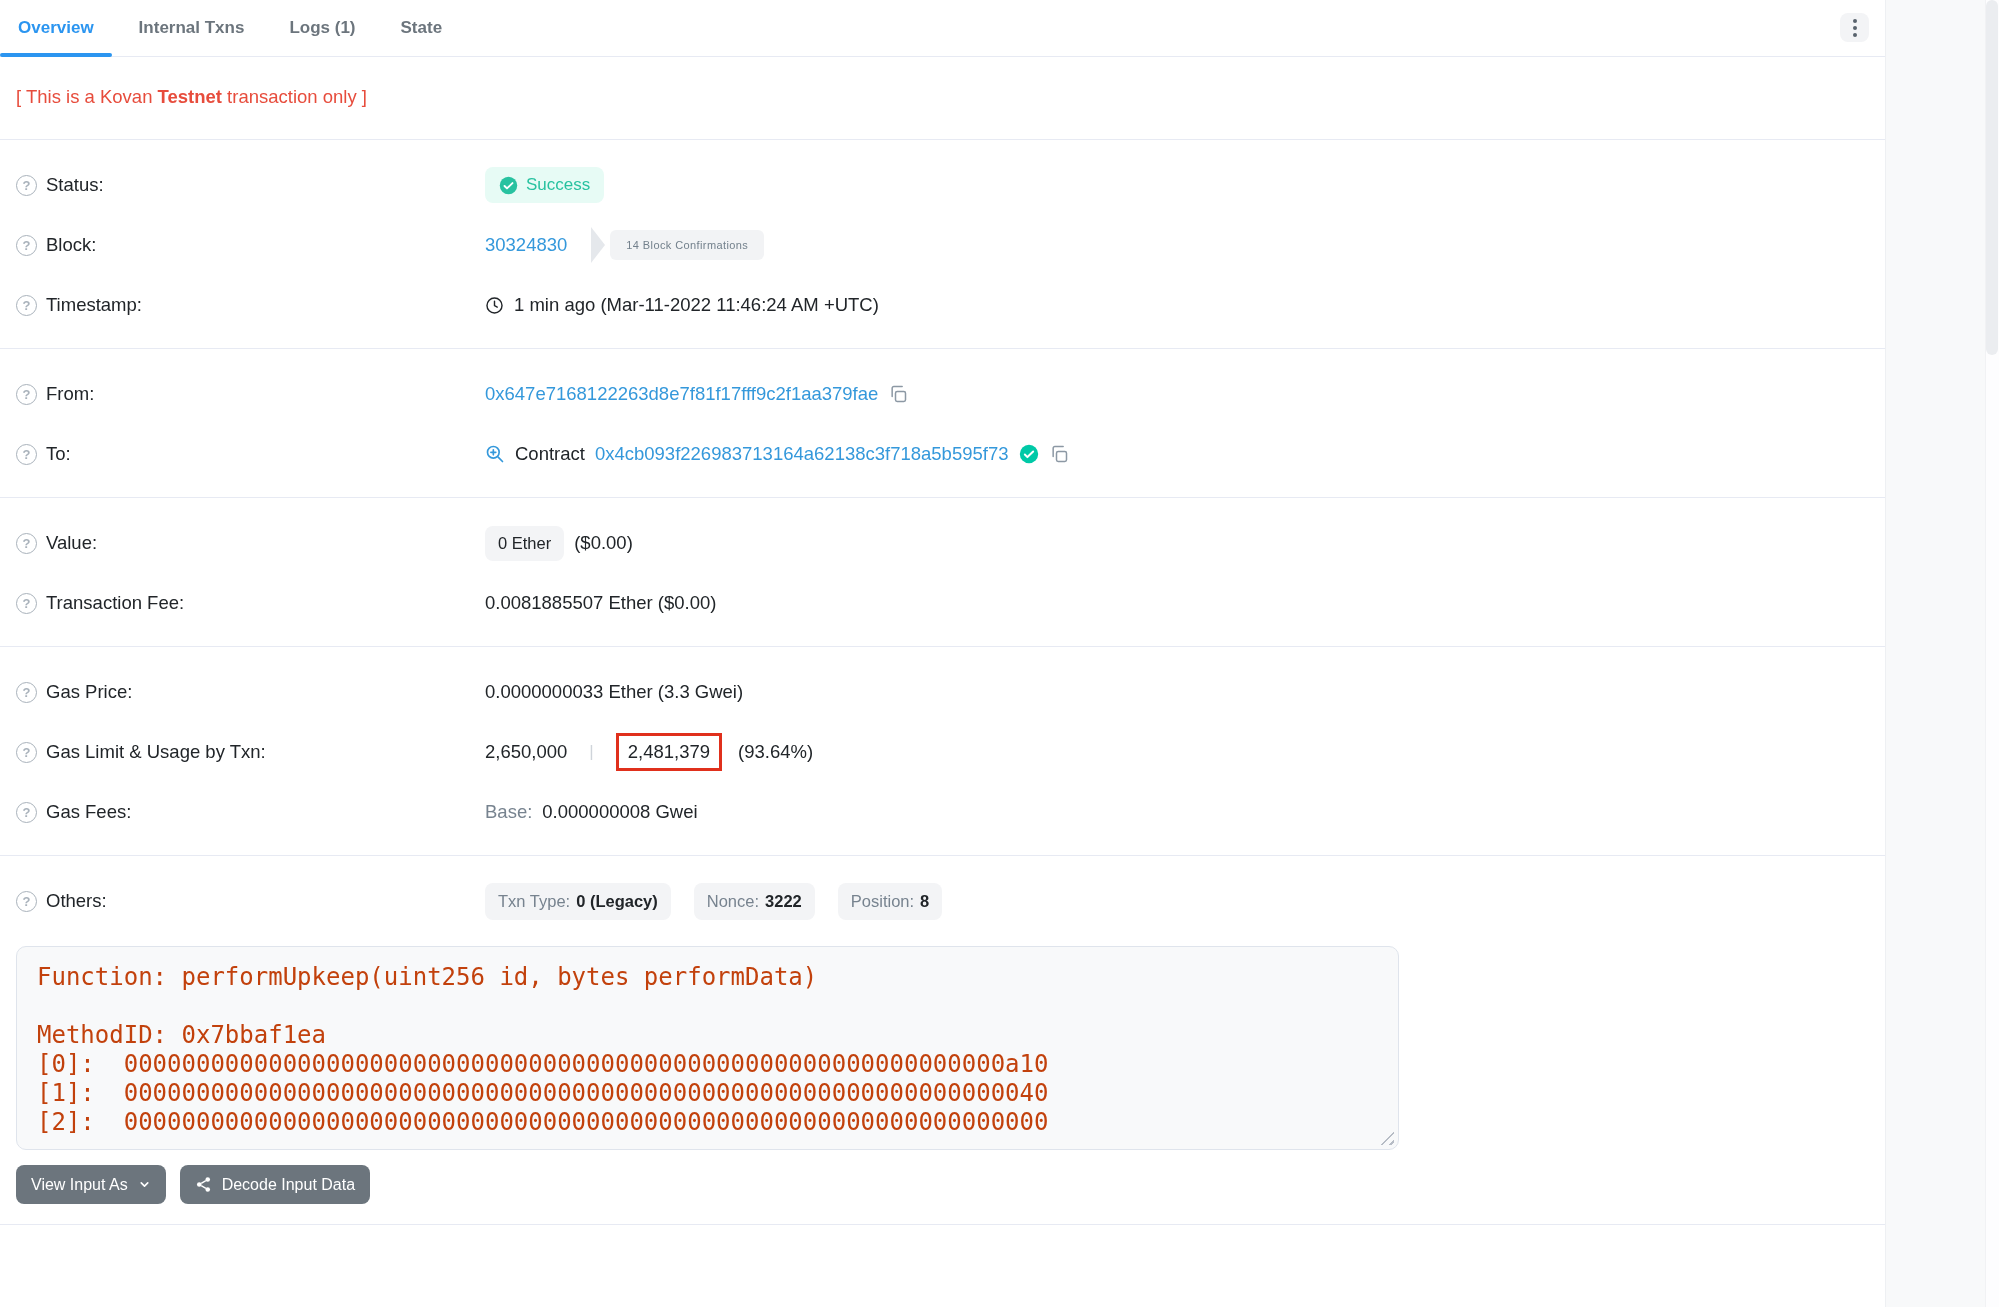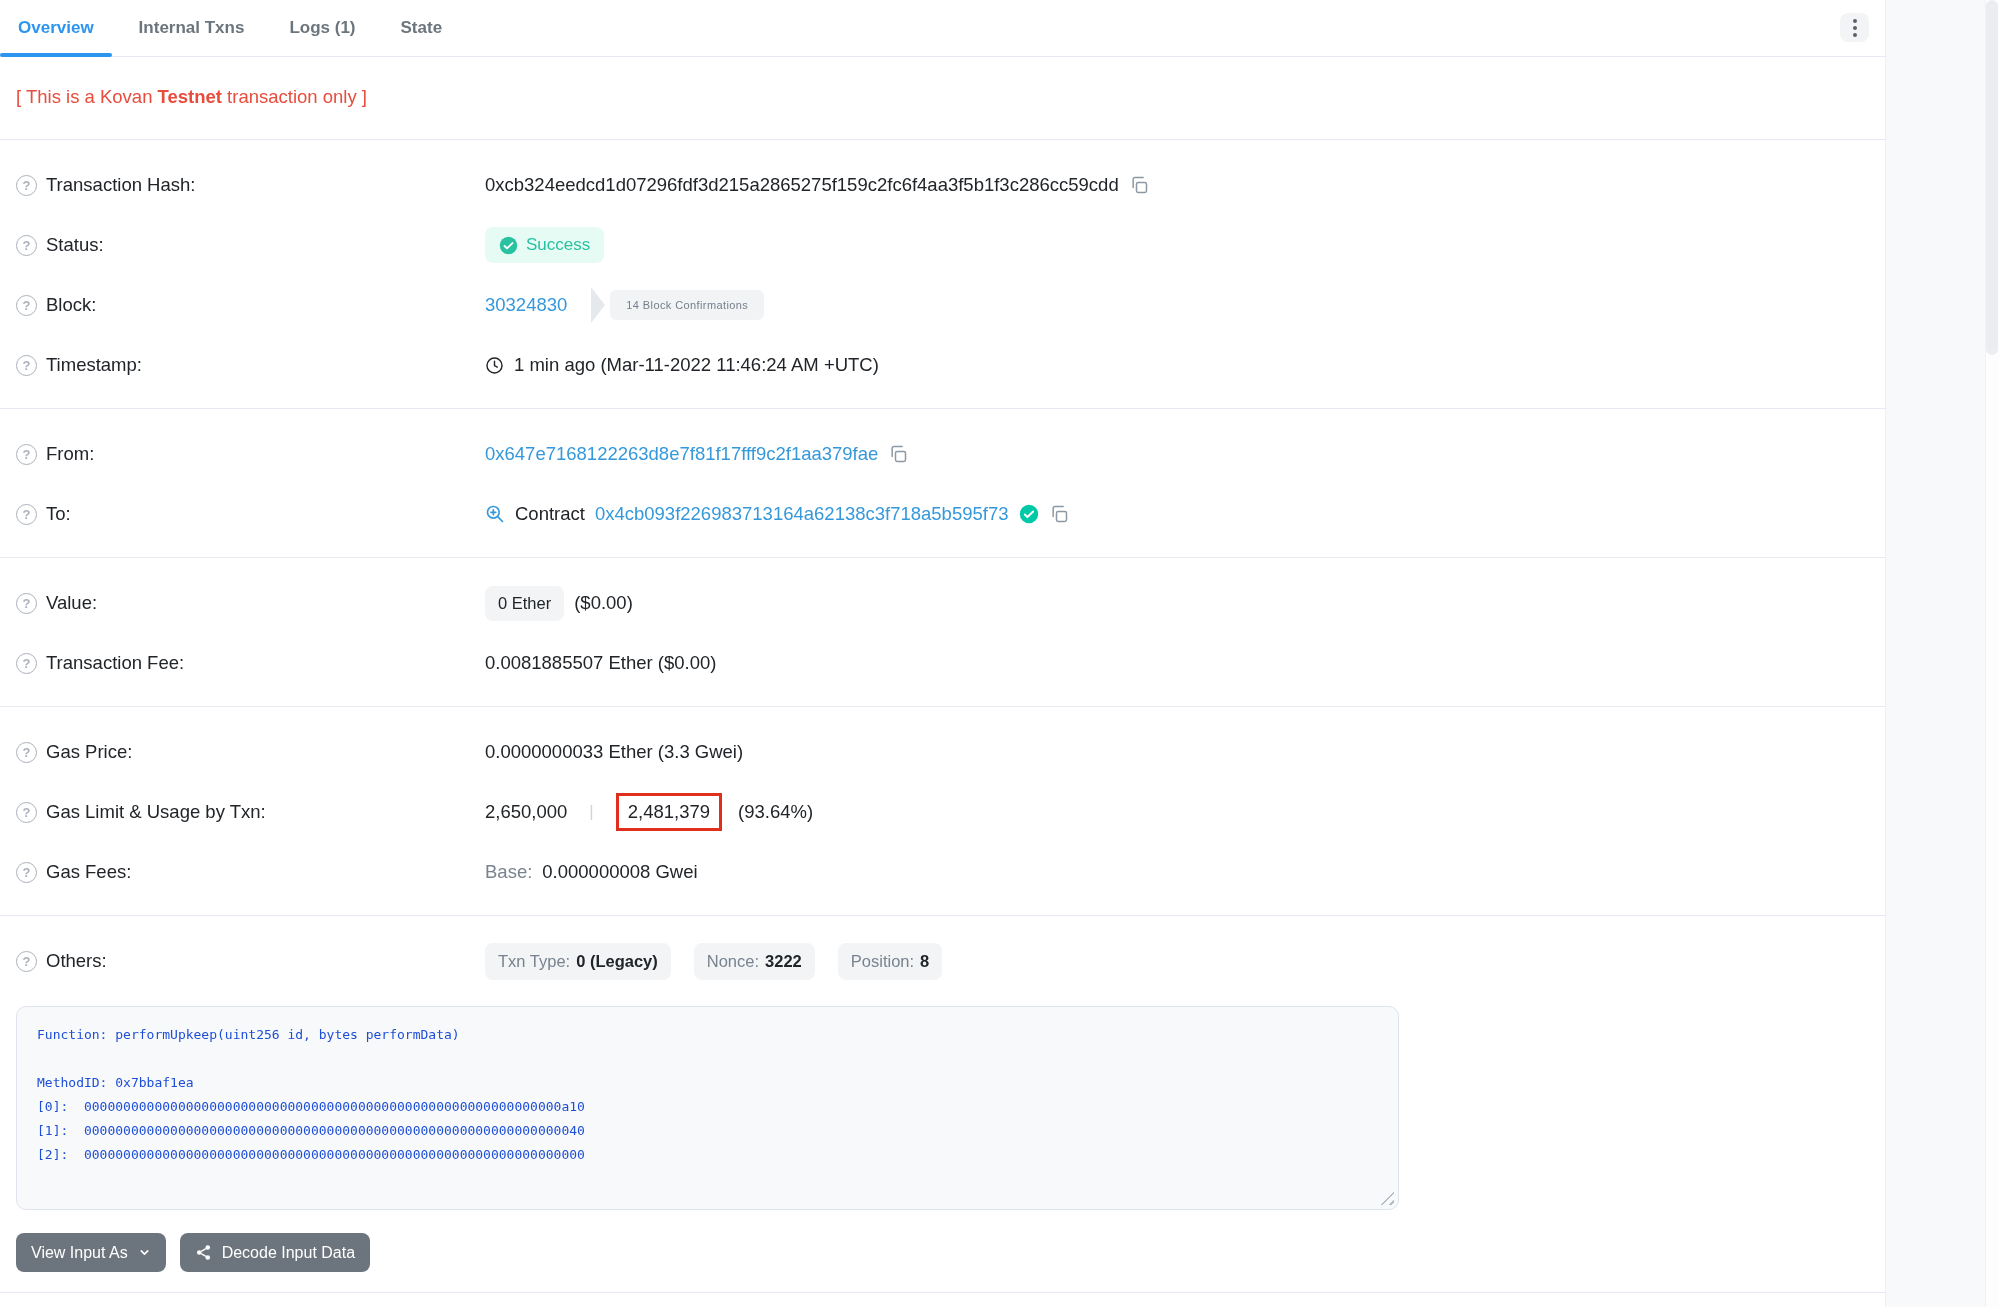--- a/index.html
+++ b/index.html
@@ -118,30 +118,30 @@
     border: 3px solid #e0301c; padding: 5px 9px; color: #212529; margin-right: 6px;
   }
 
   
   .input-box {
     width: 1383px; height: 204px; background: #f8f9fa;
     border: 1px solid #dfe4ec; border-radius: 10px;
     padding: 16px 20px; position: relative; overflow: hidden;
   }
   .input-box pre {
-    font-family: "DejaVu Sans Mono", monospace; font-size: 13px;
-    line-height: 24px; color: #1d4ed8; white-space: pre;
+    font-family: "DejaVu Sans Mono", monospace; font-size: 24px;
+    line-height: 29px; color: #c2410c; white-space: pre;
   }
   .resize-grip {
     position: absolute; right: 4px; bottom: 4px; width: 14px; height: 14px;
     background: repeating-linear-gradient(135deg, transparent 0 4px, #b6bcc5 4px 6px);
     clip-path: polygon(100% 0, 100% 100%, 0 100%);
     cursor: nwse-resize;
   }
-  .btn-row { display: flex; gap: 14px; margin-top: 23px; }
+  .btn-row { display: flex; gap: 14px; margin-top: 15px; }
   .btn {
     background: #6c757d; color: #fff; border: none; border-radius: 8px;
     height: 39px; padding: 0 15px; font-size: 16px; font-family: inherit;
     display: inline-flex; align-items: center; gap: 10px; cursor: pointer;
   }
 </style>
 </head>
 <body>
 
 <div class="content-card">
@@ -165,35 +165,20 @@
       <span class="dot"></span>
       <span class="dot"></span>
     </button>
   </div>
 
   <div class="notice">
     <span>[ This is a Kovan </span><b>Testnet</b><span> transaction only ]</span>
   </div>
 
   <div class="section">
-    <div class="row">
-      <div class="label-cell">
-        <span class="qicon"></span>
-        <span>Transaction Hash:</span>
-      </div>
-      <div class="value-cell">
-        <span>0xcb324eedcd1d07296fdf3d215a2865275f159c2fc6f4aa3f5b1f3c286cc59cdd</span>
-        <button class="icon-btn">
-          <svg width="20" height="20" viewBox="0 0 24 24" fill="none" stroke="#8c98a4" stroke-width="1.8" stroke-linecap="round" stroke-linejoin="round">
-              <rect x="9" y="9" width="12" height="12" rx="2"></rect>
-              <path d="M5 15V5a2 2 0 0 1 2-2h10"></path>
-            </svg>
-        </button>
-      </div>
-    </div>
 
     <div class="row">
       <div class="label-cell">
         <span class="qicon"></span>
         <span>Status:</span>
       </div>
       <div class="value-cell">
         <span class="status-badge">
           <svg width="19" height="19" viewBox="0 0 24 24">
               <circle cx="12" cy="12" r="11" fill="#28c2a0"></circle>

